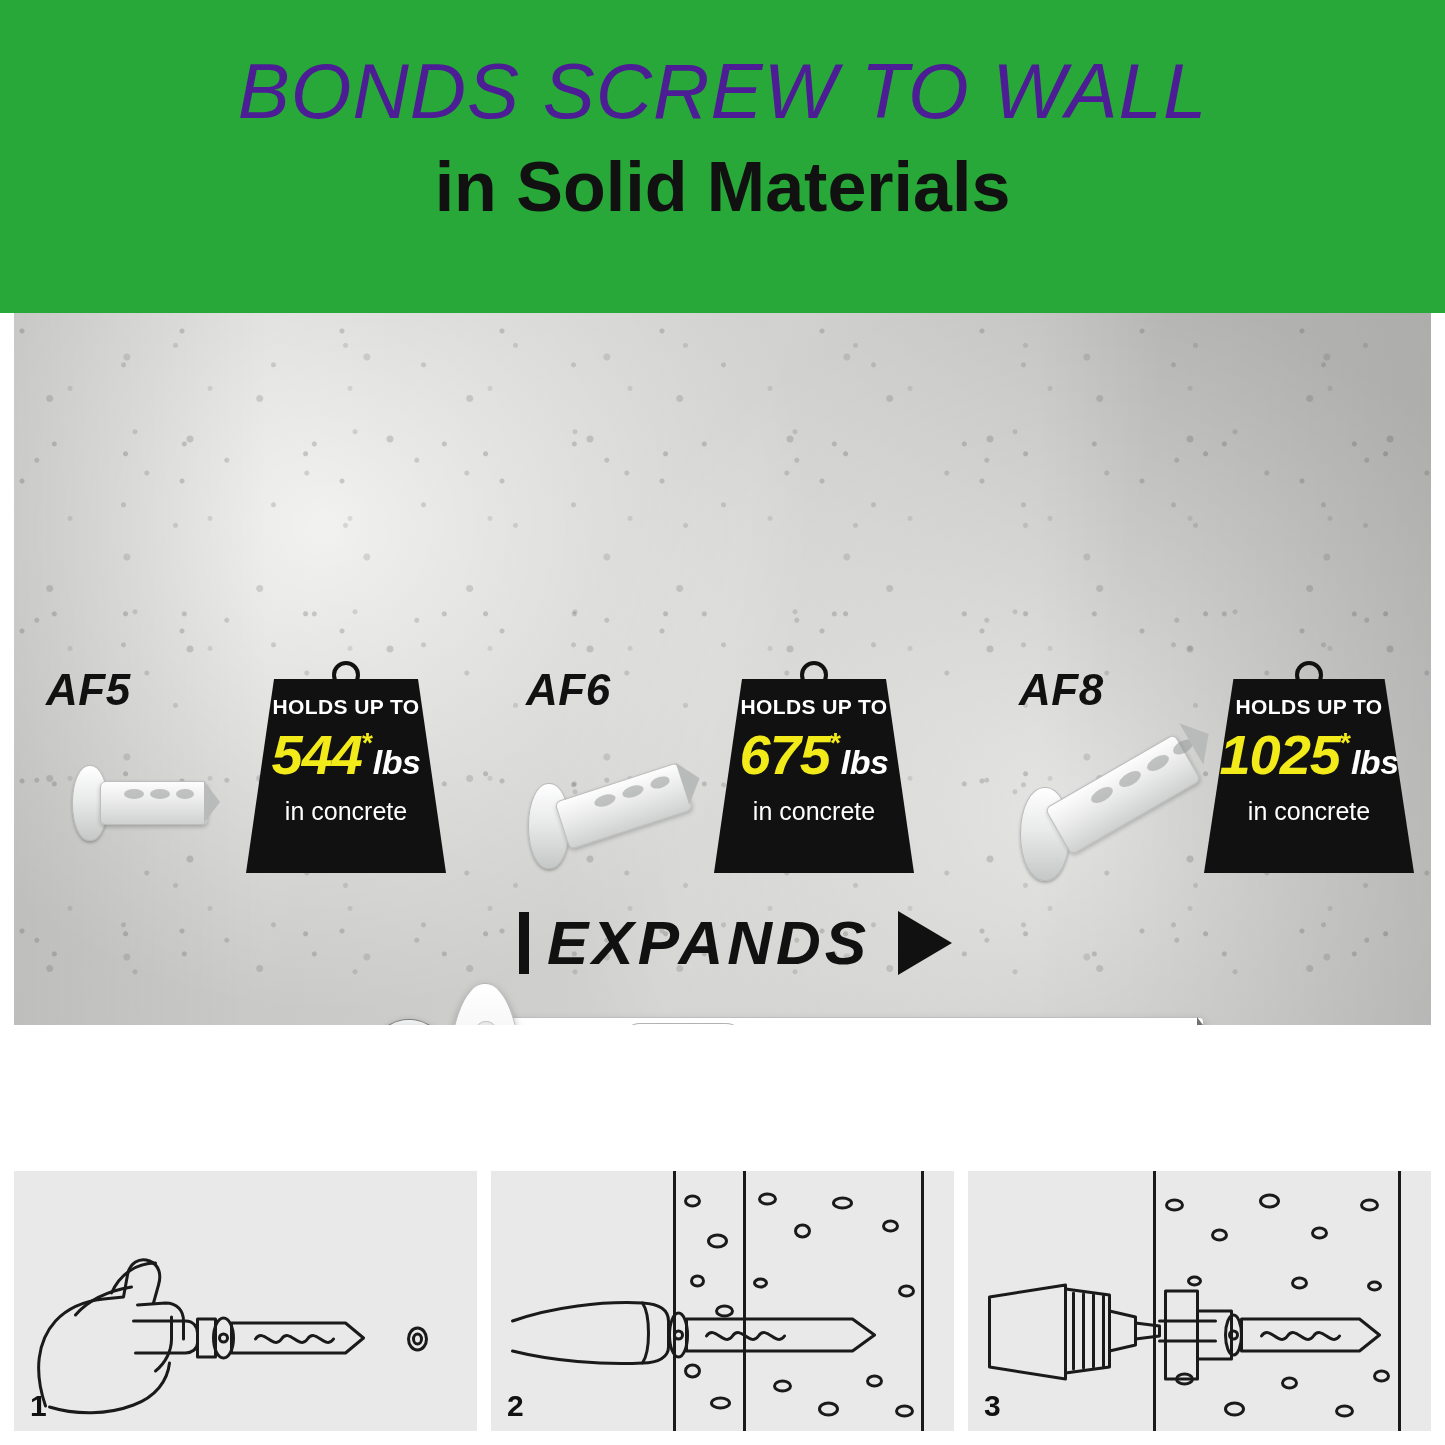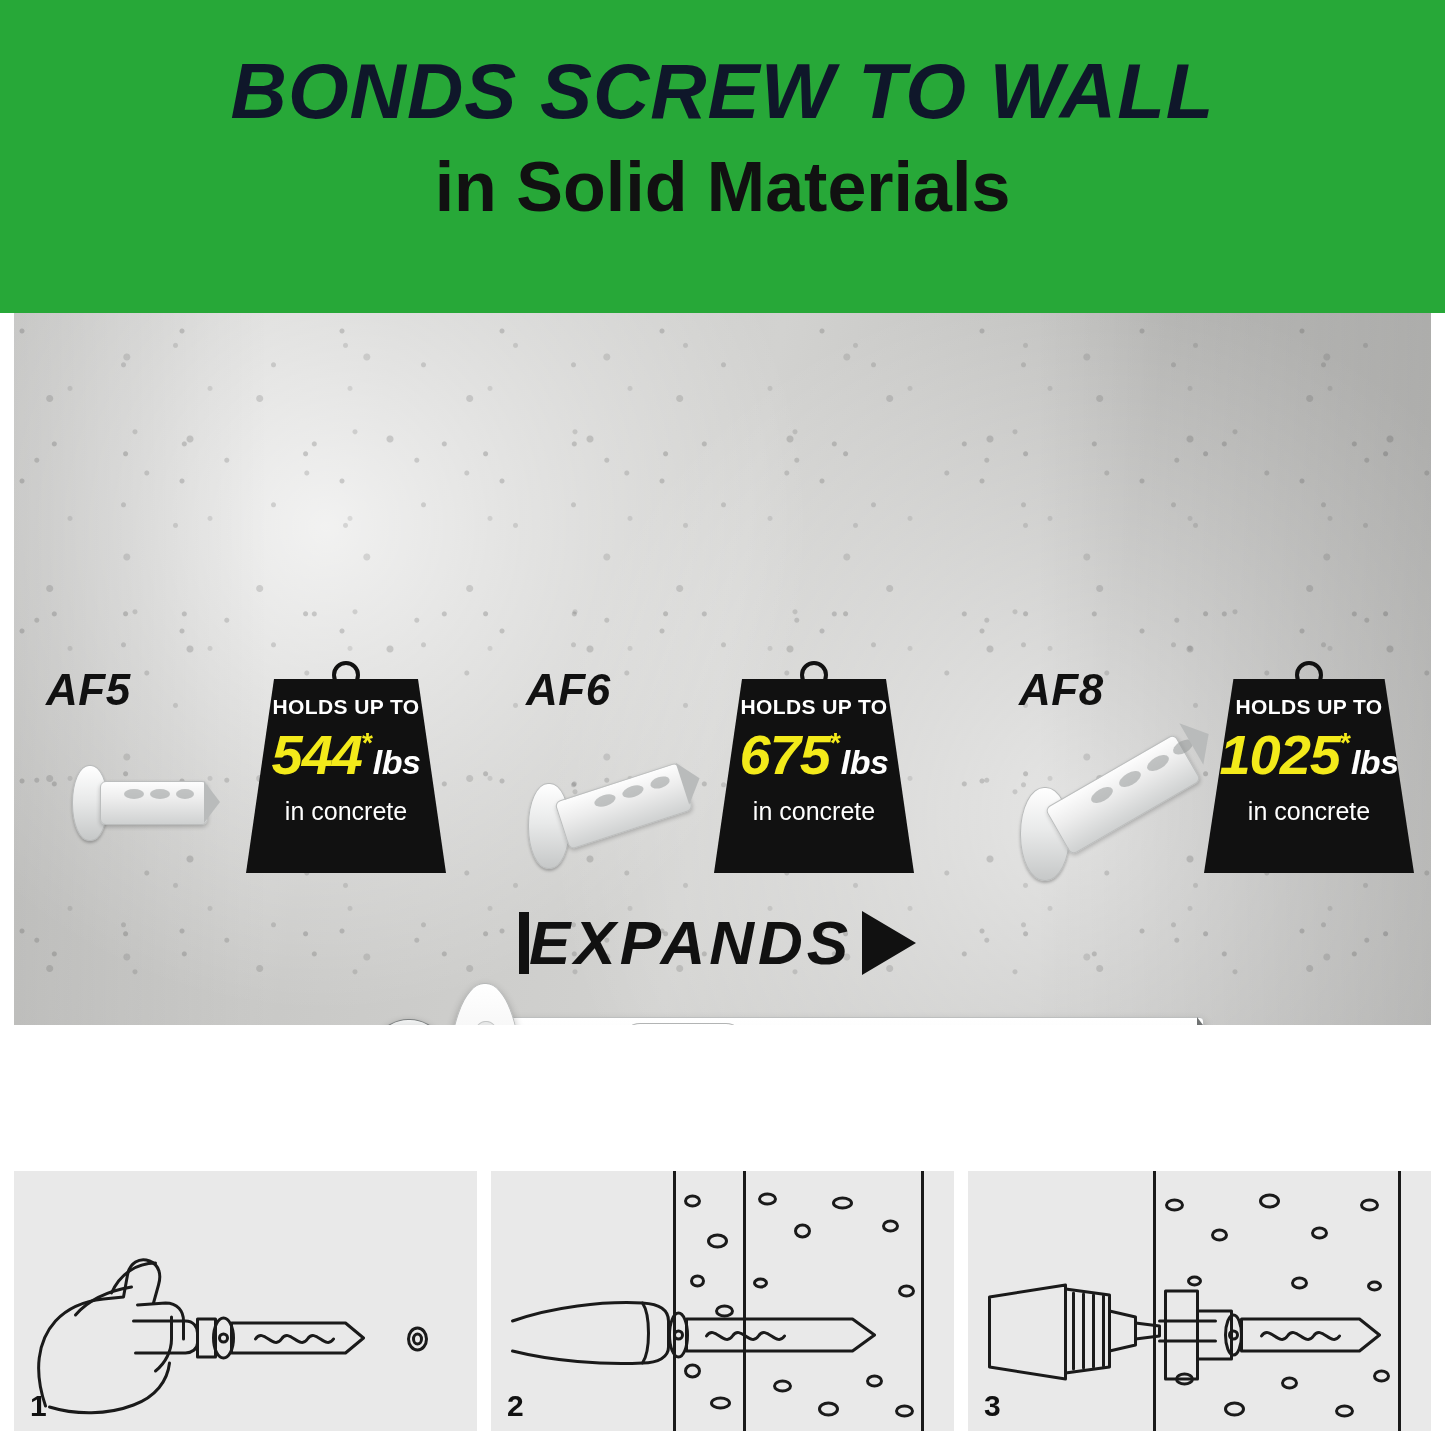--- a/index.html
+++ b/index.html
@@ -19,23 +19,23 @@
   .header {
     background: #27a838;
     height: 313px;
     box-sizing: border-box;
     padding-top: 52px;
     text-align: center;
     position: relative;
   }
   .header-line1 {
     font-size: 78px;
-    font-weight: bold;
+    font-weight: normal;
     font-style: italic;
-    color: #0f172a;
+    color: #4c1d95;
     letter-spacing: 1px;
     line-height: 1.0;
     white-space: nowrap;
   }
   .header-line2 {
     font-size: 70px;
     font-weight: bold;
     color: #111111;
     margin-top: 22px;
     line-height: 1.0;
@@ -190,20 +190,21 @@
     margin-top: 14px;
   }
 
   
   .expands {
     position: absolute;
     left: 505px;
     top: 598px;
     display: flex;
     align-items: center;
+    gap: 18px;
   }
   .expands-bar {
     width: 10px;
     height: 62px;
     background: #111111;
   }
   .expands-text {
     font-size: 62px;
     font-weight: bold;
     font-style: italic;

